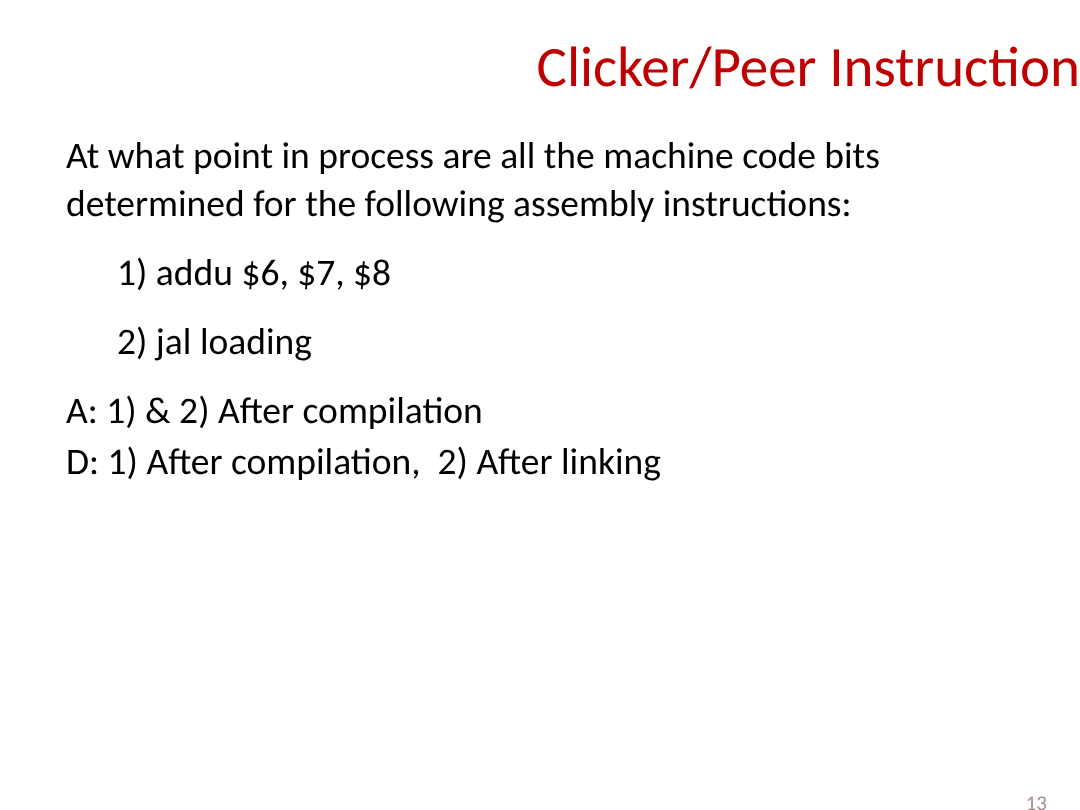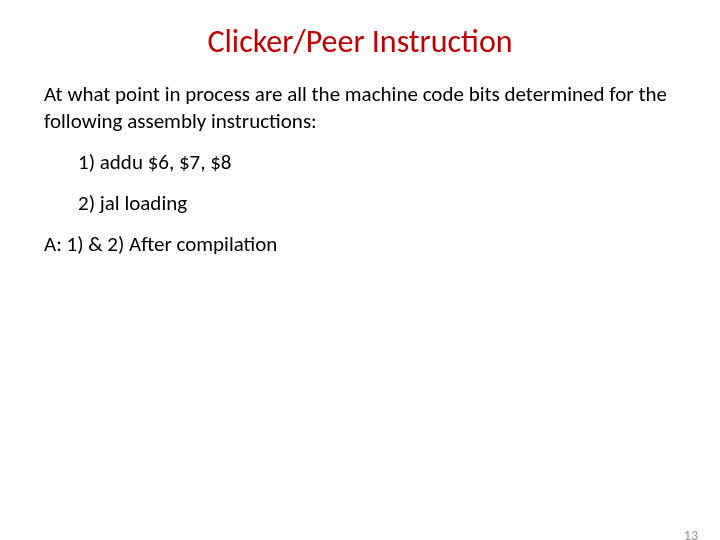--- a/index.html
+++ b/index.html
@@ -13,29 +13,29 @@
     overflow: hidden;
   }
   .slide {
     width: 720px;
     height: 540px;
     position: relative;
     box-sizing: border-box;
   }
   .title {
     color: #c00000;
-    font-size: 32px;
-    text-align: center;
+    font-size: 38px;
+    text-align: right;
     margin-top: 22px;
     margin-bottom: 20px;
     font-weight: 400;
   }
   .body {
     padding: 0 44px 0 44px;
-    font-size: 21px;
+    font-size: 25px;
     line-height: 1.28;
   }
   .question {
     margin-bottom: 4px;
   }
   .instr {
     padding-left: 34px;
   }
   .instr-line {
     margin: 14px 0;
@@ -69,19 +69,20 @@
       <div class="instr-line">
         <span>1) </span><span>addu $6, $7, $8</span>
       </div>
       <div class="instr-line">
         <span>2) </span><span>jal loading</span>
       </div>
     </div>
 
     <div class="choices">
       <div class="choice">A: 1) &amp; 2) After compilation</div>
+      <div class="choice">D: 1) After compilation,&nbsp;&nbsp;2) After linking</div>
     </div>
 
   </div>
 
   <div class="pagenum">13</div>
 
 </div>
 
 </body></html>

